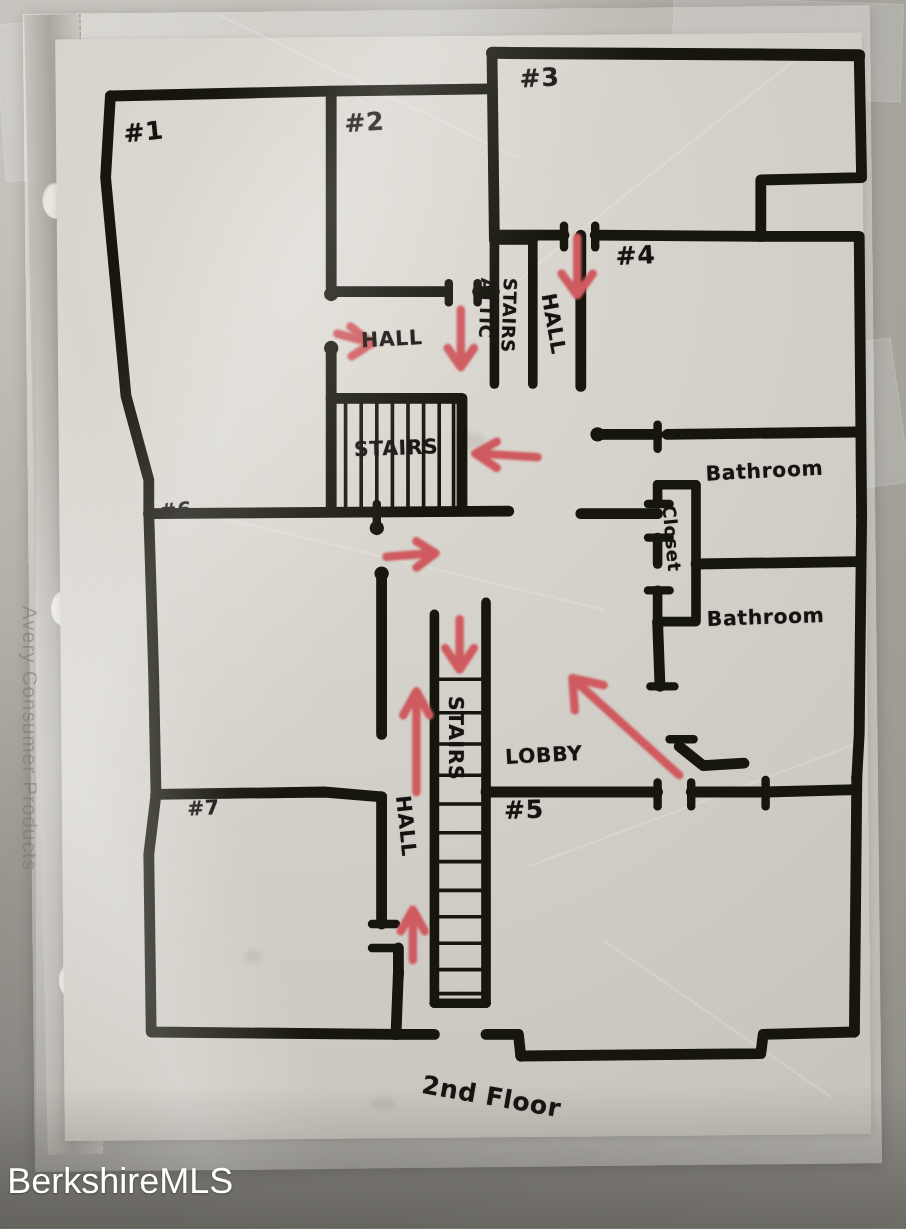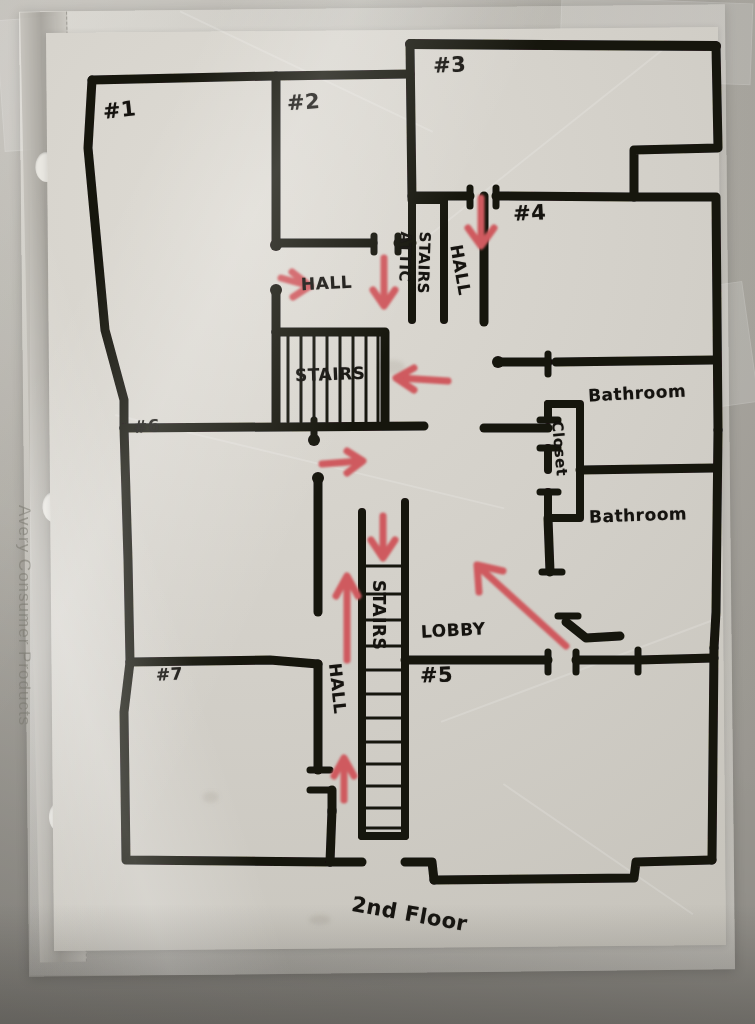--- a/index.html
+++ b/index.html
@@ -310,13 +310,14 @@
   <div class="ink small" style="left:566px;top:420px;transform:rotate(85deg);transform-origin:left top;">Closet</div>
 
   <div class="ink med" style="left:588px;top:383px;transform:rotate(-3deg);">Bathroom</div>
   <div class="ink med" style="left:589px;top:505px;transform:rotate(-2deg);">Bathroom</div>
 
   <div class="ink big" style="left:351px;top:902px;transform:rotate(10deg);">2nd Floor</div>
 
   <div class="sleeve-sheen"></div>
   <div class="bottom-shade"></div>
 
+  <div class="watermark">BerkshireMLS</div>
 </div>
 
 </body></html>

